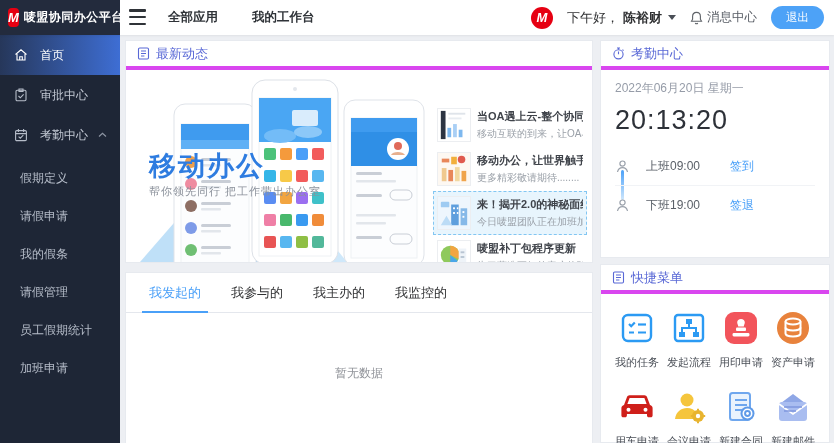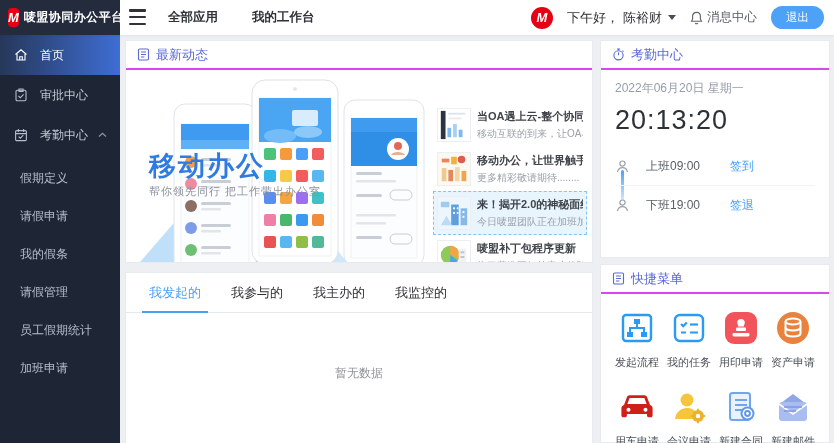--- a/index.html
+++ b/index.html
@@ -11,37 +11,37 @@
   .logo-block { position:absolute; left:0; top:0; width:120px; height:35px; background:#232b3d; display:flex; align-items:center; padding-left:8px; }
   .logo-badge { width:19px; height:19px; background:#e60012; border-radius:4px; color:#fff; font-weight:bold; font-size:13px; display:flex; align-items:center; justify-content:center; font-style:italic; }
   .brand { color:#fff; font-size:12px; font-weight:bold; margin-left:5px; letter-spacing:.5px; white-space:nowrap; }
   .hamburger { position:absolute; left:129px; top:9px; width:17px; height:16px; display:flex; flex-direction:column; justify-content:space-between; cursor:pointer; }
   .hamburger span { display:block; height:2.5px; background:#2f3338; border-radius:1px; }
   .top-nav { position:absolute; left:168px; top:0; height:35px; display:flex; align-items:center; gap:34px; }
   .top-nav .nav-item { font-size:12.5px; color:#2f3338; font-weight:bold; cursor:pointer; }
   .header-right { position:absolute; right:10px; top:0; height:35px; display:flex; align-items:center; gap:14px; }
   .avatar { width:22px; height:22px; border-radius:50%; background:#e60012; color:#fff; font-weight:bold; font-style:italic; font-size:13px; display:flex; align-items:center; justify-content:center; }
   .greeting { font-size:13px; color:#303133; display:flex; align-items:center; gap:4px; cursor:pointer; }
-  .greeting b { font-weight:normal; }
+  .greeting b { font-weight:bold; }
   .caret-down { width:0; height:0; border-left:4.5px solid transparent; border-right:4.5px solid transparent; border-top:5.5px solid #4a4f57; margin-left:2px; }
   .msg-center { display:flex; align-items:center; gap:4px; color:#565b63; font-size:12.5px; cursor:pointer; }
   .logout-btn { background:#4da2f7; color:#fff; font-size:11.5px; border:none; border-radius:12px; padding:4px 15px; cursor:pointer; }
 
   
   .sidebar { position:absolute; left:0; top:35px; width:120px; height:408px; background:#1e2636; z-index:20; }
   .side-item { height:40px; display:flex; align-items:center; padding-left:14px; color:#c3c9d4; font-size:12px; cursor:pointer; position:relative; }
   .side-item .s-icon { width:14px; height:14px; margin-right:12px; flex:none; }
   .side-item.active { background:linear-gradient(90deg,#26375a 0%,#3e6ed4 100%); color:#fff; }
   .side-item .chev { position:absolute; right:13px; }
   .side-sub { margin-top:4px; }
   .side-sub .sub-item { height:38px; display:flex; align-items:center; padding-left:20px; color:#b6bdc9; font-size:12px; cursor:pointer; }
 
   
   .card { position:absolute; background:#fff; border:1px solid #e7eaef; }
-  .card-head { height:29px; display:flex; align-items:center; padding:0 11px; border-bottom:2px solid #d946ef; color:#5968d6; font-size:13px; gap:6px; }
+  .card-head { height:29px; display:flex; align-items:center; padding:0 11px; border-bottom:4px solid #d946ef; color:#5968d6; font-size:13px; gap:6px; }
   .card-head .h-icon { width:13px; height:13px; flex:none; }
 
   .news-card { left:125px; top:40px; width:468px; height:223px; }
   .tasks-card { left:125px; top:272px; width:468px; height:175px; }
   .attend-card { left:600px; top:40px; width:230px; height:218px; }
   .quick-card { left:600px; top:264px; width:230px; height:179px; }
 
   
   .banner { position:relative; width:100%; height:192px; overflow:hidden; background:#fff; }
   .banner-text { position:absolute; left:23px; top:78px; z-index:3; }
@@ -361,39 +361,39 @@
     <svg class="h-icon" viewBox="0 0 13 13">
         <rect x="1.5" y="1" width="10" height="11" rx="1.2" fill="none" stroke="#5968d6" stroke-width="1.1"></rect>
         <path d="M4 4h5M4 6.5h5M4 9h3.4" stroke="#5968d6" stroke-width="1.1"></path>
       </svg>
     <span>快捷菜单</span>
   </div>
   <div class="quick-grid">
     <div class="quick-cell">
       <div class="quick-ic">
           <svg width="36" height="36" viewBox="0 0 36 36">
+            <rect x="4" y="5" width="28" height="26" rx="5" fill="none" stroke="#2b9af3" stroke-width="2.4"></rect>
+            <path d="M10 14l2.2 2.2 3.6-3.8" fill="none" stroke="#2b9af3" stroke-width="2.2"></path>
+            <path d="M19 14.5h8" stroke="#2b9af3" stroke-width="2.2"></path>
+            <path d="M10 22.5h5M19 22.5h8" stroke="#2b9af3" stroke-width="2.2"></path>
+          </svg>
+        </div>
+      <div class="quick-label">我的任务</div>
+    </div>
+    <div class="quick-cell">
+      <div class="quick-ic">
+          <svg width="36" height="36" viewBox="0 0 36 36">
             <rect x="4" y="5" width="28" height="26" rx="3" fill="none" stroke="#2b9af3" stroke-width="2.4"></rect>
             <rect x="15" y="9" width="6" height="5" fill="#2b9af3"></rect>
             <path d="M18 14v4M11 22v-4h14v4" fill="none" stroke="#2b9af3" stroke-width="2"></path>
             <rect x="8" y="22" width="6" height="5" fill="#2b9af3"></rect>
             <rect x="22" y="22" width="6" height="5" fill="#2b9af3"></rect>
           </svg>
         </div>
       <div class="quick-label">发起流程</div>
-    </div>
-    <div class="quick-cell">
-      <div class="quick-ic">
-          <svg width="36" height="36" viewBox="0 0 36 36">
-            <rect x="4" y="5" width="28" height="26" rx="5" fill="none" stroke="#2b9af3" stroke-width="2.4"></rect>
-            <path d="M10 14l2.2 2.2 3.6-3.8" fill="none" stroke="#2b9af3" stroke-width="2.2"></path>
-            <path d="M19 14.5h8" stroke="#2b9af3" stroke-width="2.2"></path>
-            <path d="M10 22.5h5M19 22.5h8" stroke="#2b9af3" stroke-width="2.2"></path>
-          </svg>
-        </div>
-      <div class="quick-label">我的任务</div>
     </div>
     <div class="quick-cell">
       <div class="quick-ic">
           <svg width="36" height="36" viewBox="0 0 36 36">
             <rect x="2" y="2" width="32" height="32" rx="9" fill="#f2545b"></rect>
             <path d="M18 9c-2.3 0-3.8 1.6-3.8 3.4 0 1.5 1 2.5 1 4.1h5.6c0-1.6 1-2.6 1-4.1C21.8 10.6 20.3 9 18 9z" fill="#fff"></path>
             <rect x="13" y="17.5" width="10" height="3.4" rx="1" fill="#fff"></rect>
             <rect x="9.5" y="23" width="17" height="3.4" rx="1.4" fill="#fff"></rect>
           </svg>
         </div>

